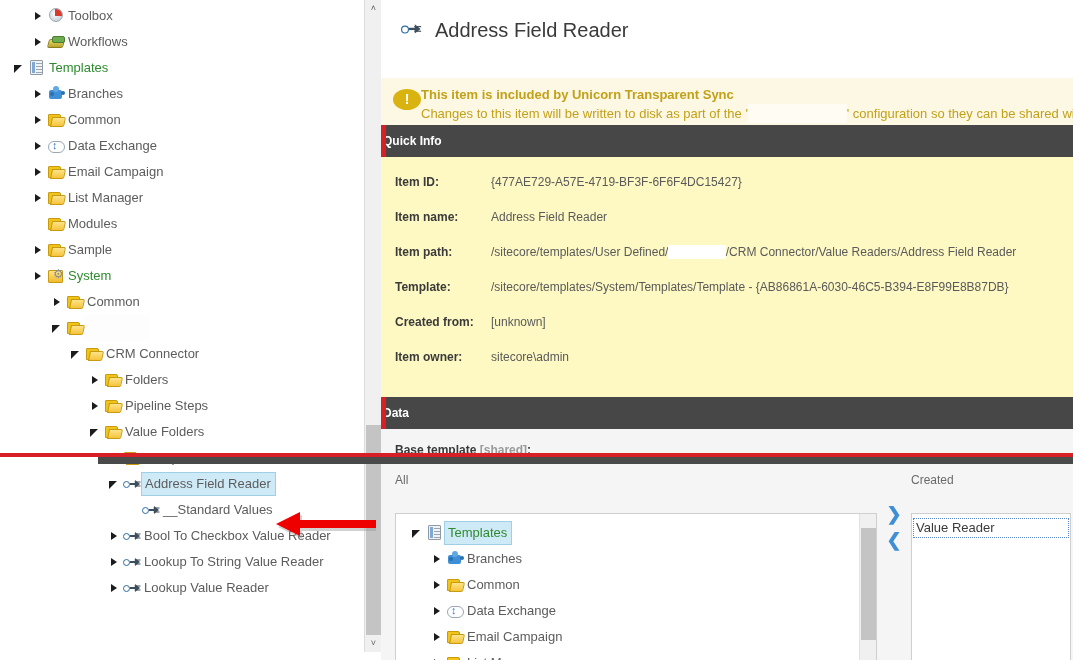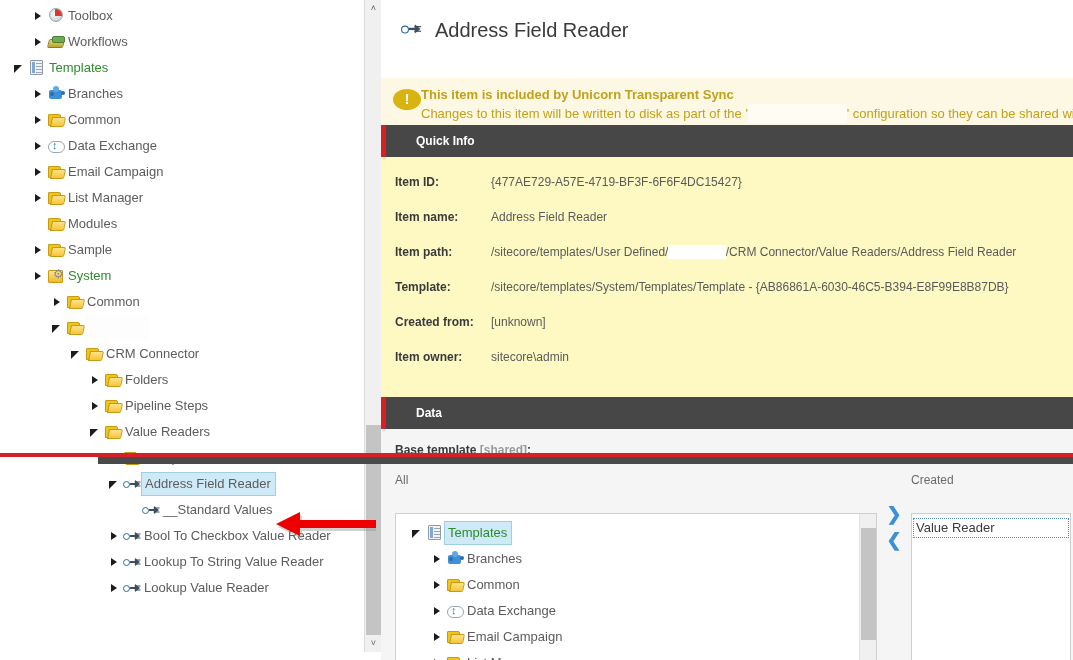--- a/index.html
+++ b/index.html
@@ -335,21 +335,21 @@
 
   
   .section-bar {
     position: relative;
     height: 32px;
     background: #474747;
     color: #ffffff;
     font-size: 12px;
     font-weight: bold;
     line-height: 32px;
-    padding-left: 35px;
+    padding-left: 2px;
   }
   .section-bar::before {
     content: "";
     position: absolute; left: 0; top: 0;
     width: 5px; height: 32px;
     background: #d81f26;
   }
 
   
   #quick-info-body {
@@ -505,21 +505,21 @@
         <div class="tnode" style="padding-left: 31px;"><span class="twist collapsed"></span><span class="ticon"><span class="ic-folder"></span></span><span class="tlabel">Email Campaign</span></div>
         <div class="tnode" style="padding-left: 31px;"><span class="twist collapsed"></span><span class="ticon"><span class="ic-folder"></span></span><span class="tlabel">List Manager</span></div>
         <div class="tnode" style="padding-left: 31px;"><span class="twist leaf"></span><span class="ticon"><span class="ic-folder"></span></span><span class="tlabel">Modules</span></div>
         <div class="tnode" style="padding-left: 31px;"><span class="twist collapsed"></span><span class="ticon"><span class="ic-folder"></span></span><span class="tlabel">Sample</span></div>
         <div class="tnode green" style="padding-left: 31px;"><span class="twist collapsed"></span><span class="ticon"><span class="ic-sysfolder"></span></span><span class="tlabel">System</span></div>
         <div class="tnode" style="padding-left: 50px;"><span class="twist collapsed"></span><span class="ticon"><span class="ic-folder"></span></span><span class="tlabel">Common</span></div>
         <div class="tnode redacted" style="padding-left: 50px;"><span class="twist expanded"></span><span class="ticon"><span class="ic-folder"></span></span><span class="tlabel">EagleHills</span></div>
         <div class="tnode" style="padding-left: 69px;"><span class="twist expanded"></span><span class="ticon"><span class="ic-folder"></span></span><span class="tlabel">CRM Connector</span></div>
         <div class="tnode" style="padding-left: 88px;"><span class="twist collapsed"></span><span class="ticon"><span class="ic-folder"></span></span><span class="tlabel">Folders</span></div>
         <div class="tnode" style="padding-left: 88px;"><span class="twist collapsed"></span><span class="ticon"><span class="ic-folder"></span></span><span class="tlabel">Pipeline Steps</span></div>
-        <div class="tnode" style="padding-left: 88px;"><span class="twist expanded"></span><span class="ticon"><span class="ic-folder"></span></span><span class="tlabel">Value Readers</span></div>
+        <div class="tnode" style="padding-left: 88px;"><span class="twist expanded"></span><span class="ticon"><span class="ic-folder"></span></span><span class="tlabel">Value Folders</span></div>
         <div class="tnode" style="padding-left: 107px;"><span class="twist collapsed"></span><span class="ticon"><span class="ic-folder"></span></span><span class="tlabel">Composite Value Reader</span></div>
         <div class="tnode sel" style="padding-left: 107px;"><span class="twist expanded"></span><span class="ticon"><span class="ic-reader">
               <span class="ahead"></span>
             </span></span><span class="tlabel">Address Field Reader</span></div>
         <div class="tnode" style="padding-left: 126px;"><span class="twist leaf"></span><span class="ticon"><span class="ic-reader">
               <span class="ahead"></span>
             </span></span><span class="tlabel">__Standard Values</span></div>
         <div class="tnode" style="padding-left: 107px;"><span class="twist collapsed"></span><span class="ticon"><span class="ic-reader">
               <span class="ahead"></span>
             </span></span><span class="tlabel">Bool To Checkbox Value Reader</span></div>

